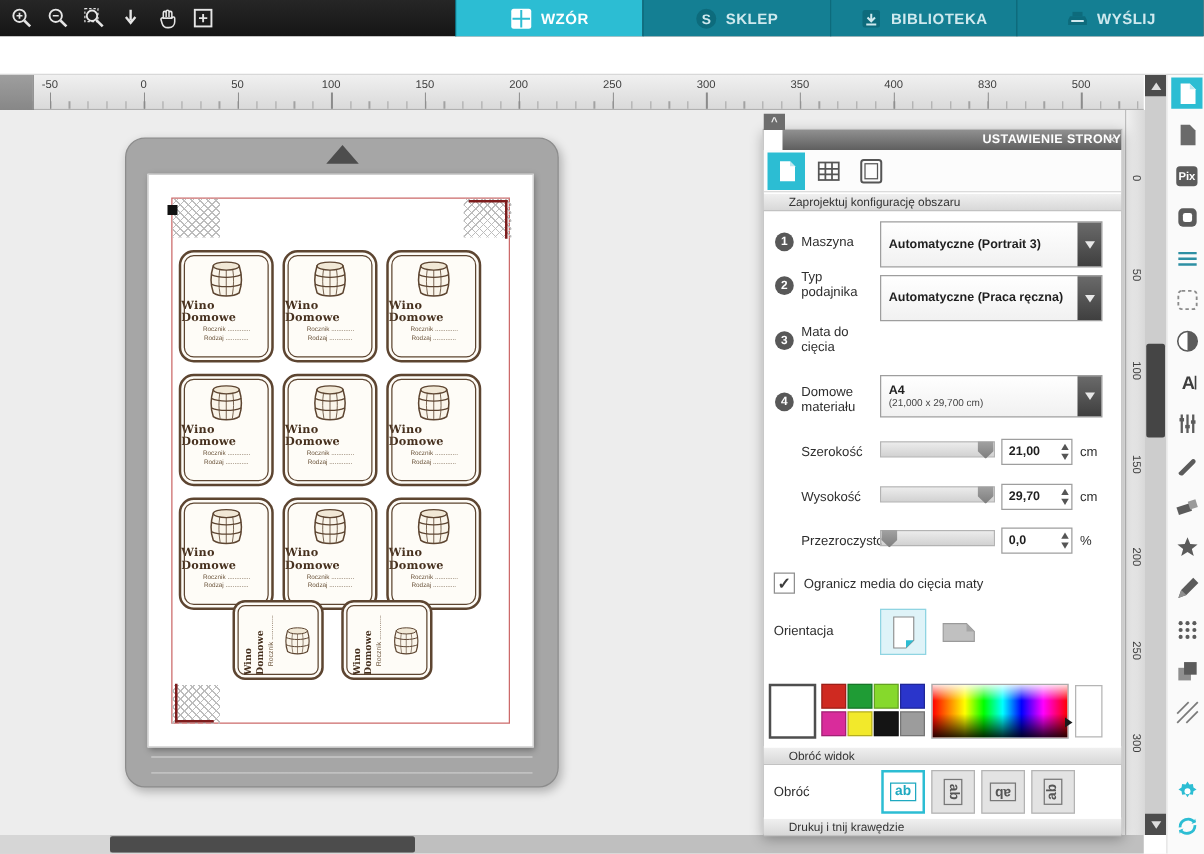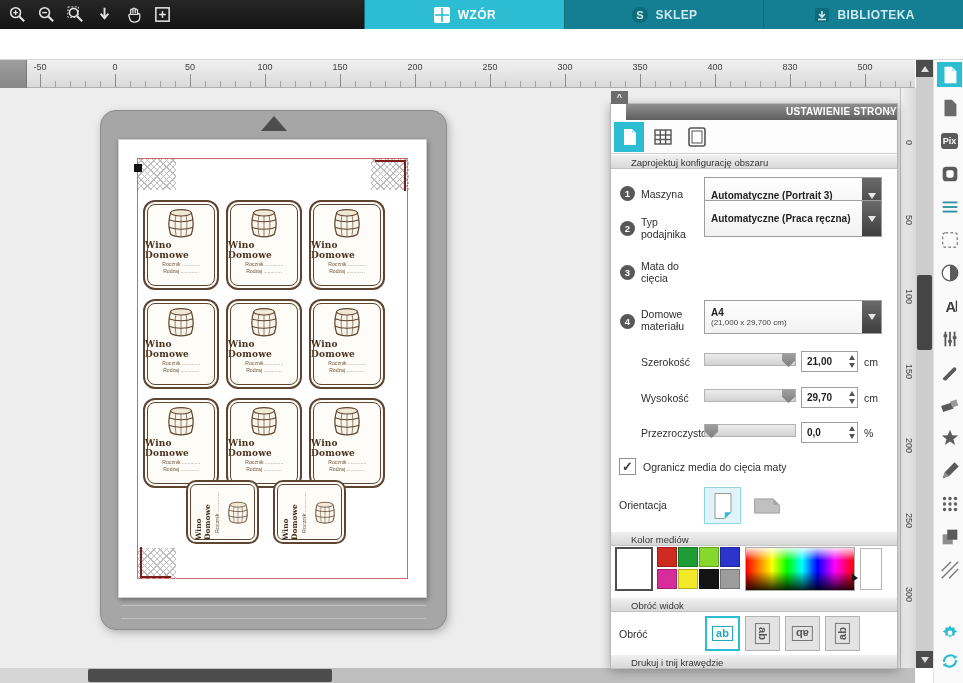--- a/index.html
+++ b/index.html
@@ -231,20 +231,30 @@
     <div class="tab">
       <span class="tab-icon">
           <svg viewBox="0 0 18 18">
             <rect x="2" y="2" width="14" height="14" rx="2" fill="#0d6b7c"></rect>
             <path d="M9 5 v5 M6 8 l3 3 3-3" stroke="#cfe9ee" stroke-width="1.6" fill="none"></path>
             <line x1="5" y1="13.5" x2="13" y2="13.5" stroke="#cfe9ee" stroke-width="1.6"></line>
           </svg>
         </span>
       <span class="lbl">BIBLIOTEKA</span>
     </div>
+    <div class="tab">
+      <span class="tab-icon">
+          <svg viewBox="0 0 18 18">
+            <rect x="5" y="3.5" width="8" height="3.5" fill="#0d6b7c"></rect>
+            <path d="M3 7 h12 l1.5 3 v4 H1.5 v-4 z" fill="#0d6b7c"></path>
+            <rect x="4" y="10" width="10" height="1.6" fill="#cfe9ee"></rect>
+          </svg>
+        </span>
+      <span class="lbl">WYŚLIJ</span>
+    </div>
   </nav>
 
   <div class="substrip"></div>
 
   <div class="ruler-corner"></div>
   <div class="ruler-h" id="rulerH">
     <div class="minor"></div>
       <div class="major"></div>
   <span class="ruler-num" style="left: 40px;">-50</span>
       <span class="ruler-num" style="left: 115px;">0</span>
@@ -622,21 +632,21 @@
     <div class="f-label" style="top:84px">Maszyna</div>
     <div class="dropdown" style="top:73px">
       <span class="dd-text">Automatyczne (Portrait 3)</span>
       <span class="dd-btn">
           <i class="dd-arrow"></i>
         </span>
     </div>
 
     <div class="f-num" style="top:117px">2</div>
     <div class="f-label" style="top:112px">Typ podajnika</div>
-    <div class="dropdown" style="top:96px">
+    <div class="dropdown" style="top:116px">
       <span class="dd-text">Automatyczne (Praca ręczna)</span>
       <span class="dd-btn">
           <i class="dd-arrow"></i>
         </span>
     </div>
 
     <div class="f-num" style="top:161px">3</div>
     <div class="f-label" style="top:156px">Mata do cięcia</div>
 
     <div class="f-num" style="top:210px">4</div>
@@ -694,21 +704,20 @@
           <path d="M27 25 l-7 7 v-7 z" fill="#2cbdd3"></path>
         </svg>
     </div>
     <div class="orient landscape">
       <svg viewBox="0 0 36 36">
           <path d="M4 10 h21 l7 7 v9 H4 z" fill="#c0c0c0" stroke="#9a9a9a"></path>
           <path d="M25 10 v7 h7 z" fill="#a5a5a5"></path>
         </svg>
     </div>
 
-    <div class="psection" style="top:427px">Kolor mediów</div>
     <div class="swatch-main"></div>
     <div class="swatch-grid" style="top:443px" id="sw1">
         <div class="swatch" style="background: rgb(207, 42, 33);"></div>
         <div class="swatch" style="background: rgb(31, 156, 53);"></div>
         <div class="swatch" style="background: rgb(134, 217, 44);"></div>
         <div class="swatch" style="background: rgb(42, 53, 203);"></div>
       </div>
     <div class="swatch-grid" style="top:465px" id="sw2">
         <div class="swatch" style="background: rgb(217, 44, 155);"></div>
         <div class="swatch" style="background: rgb(242, 233, 43);"></div>

